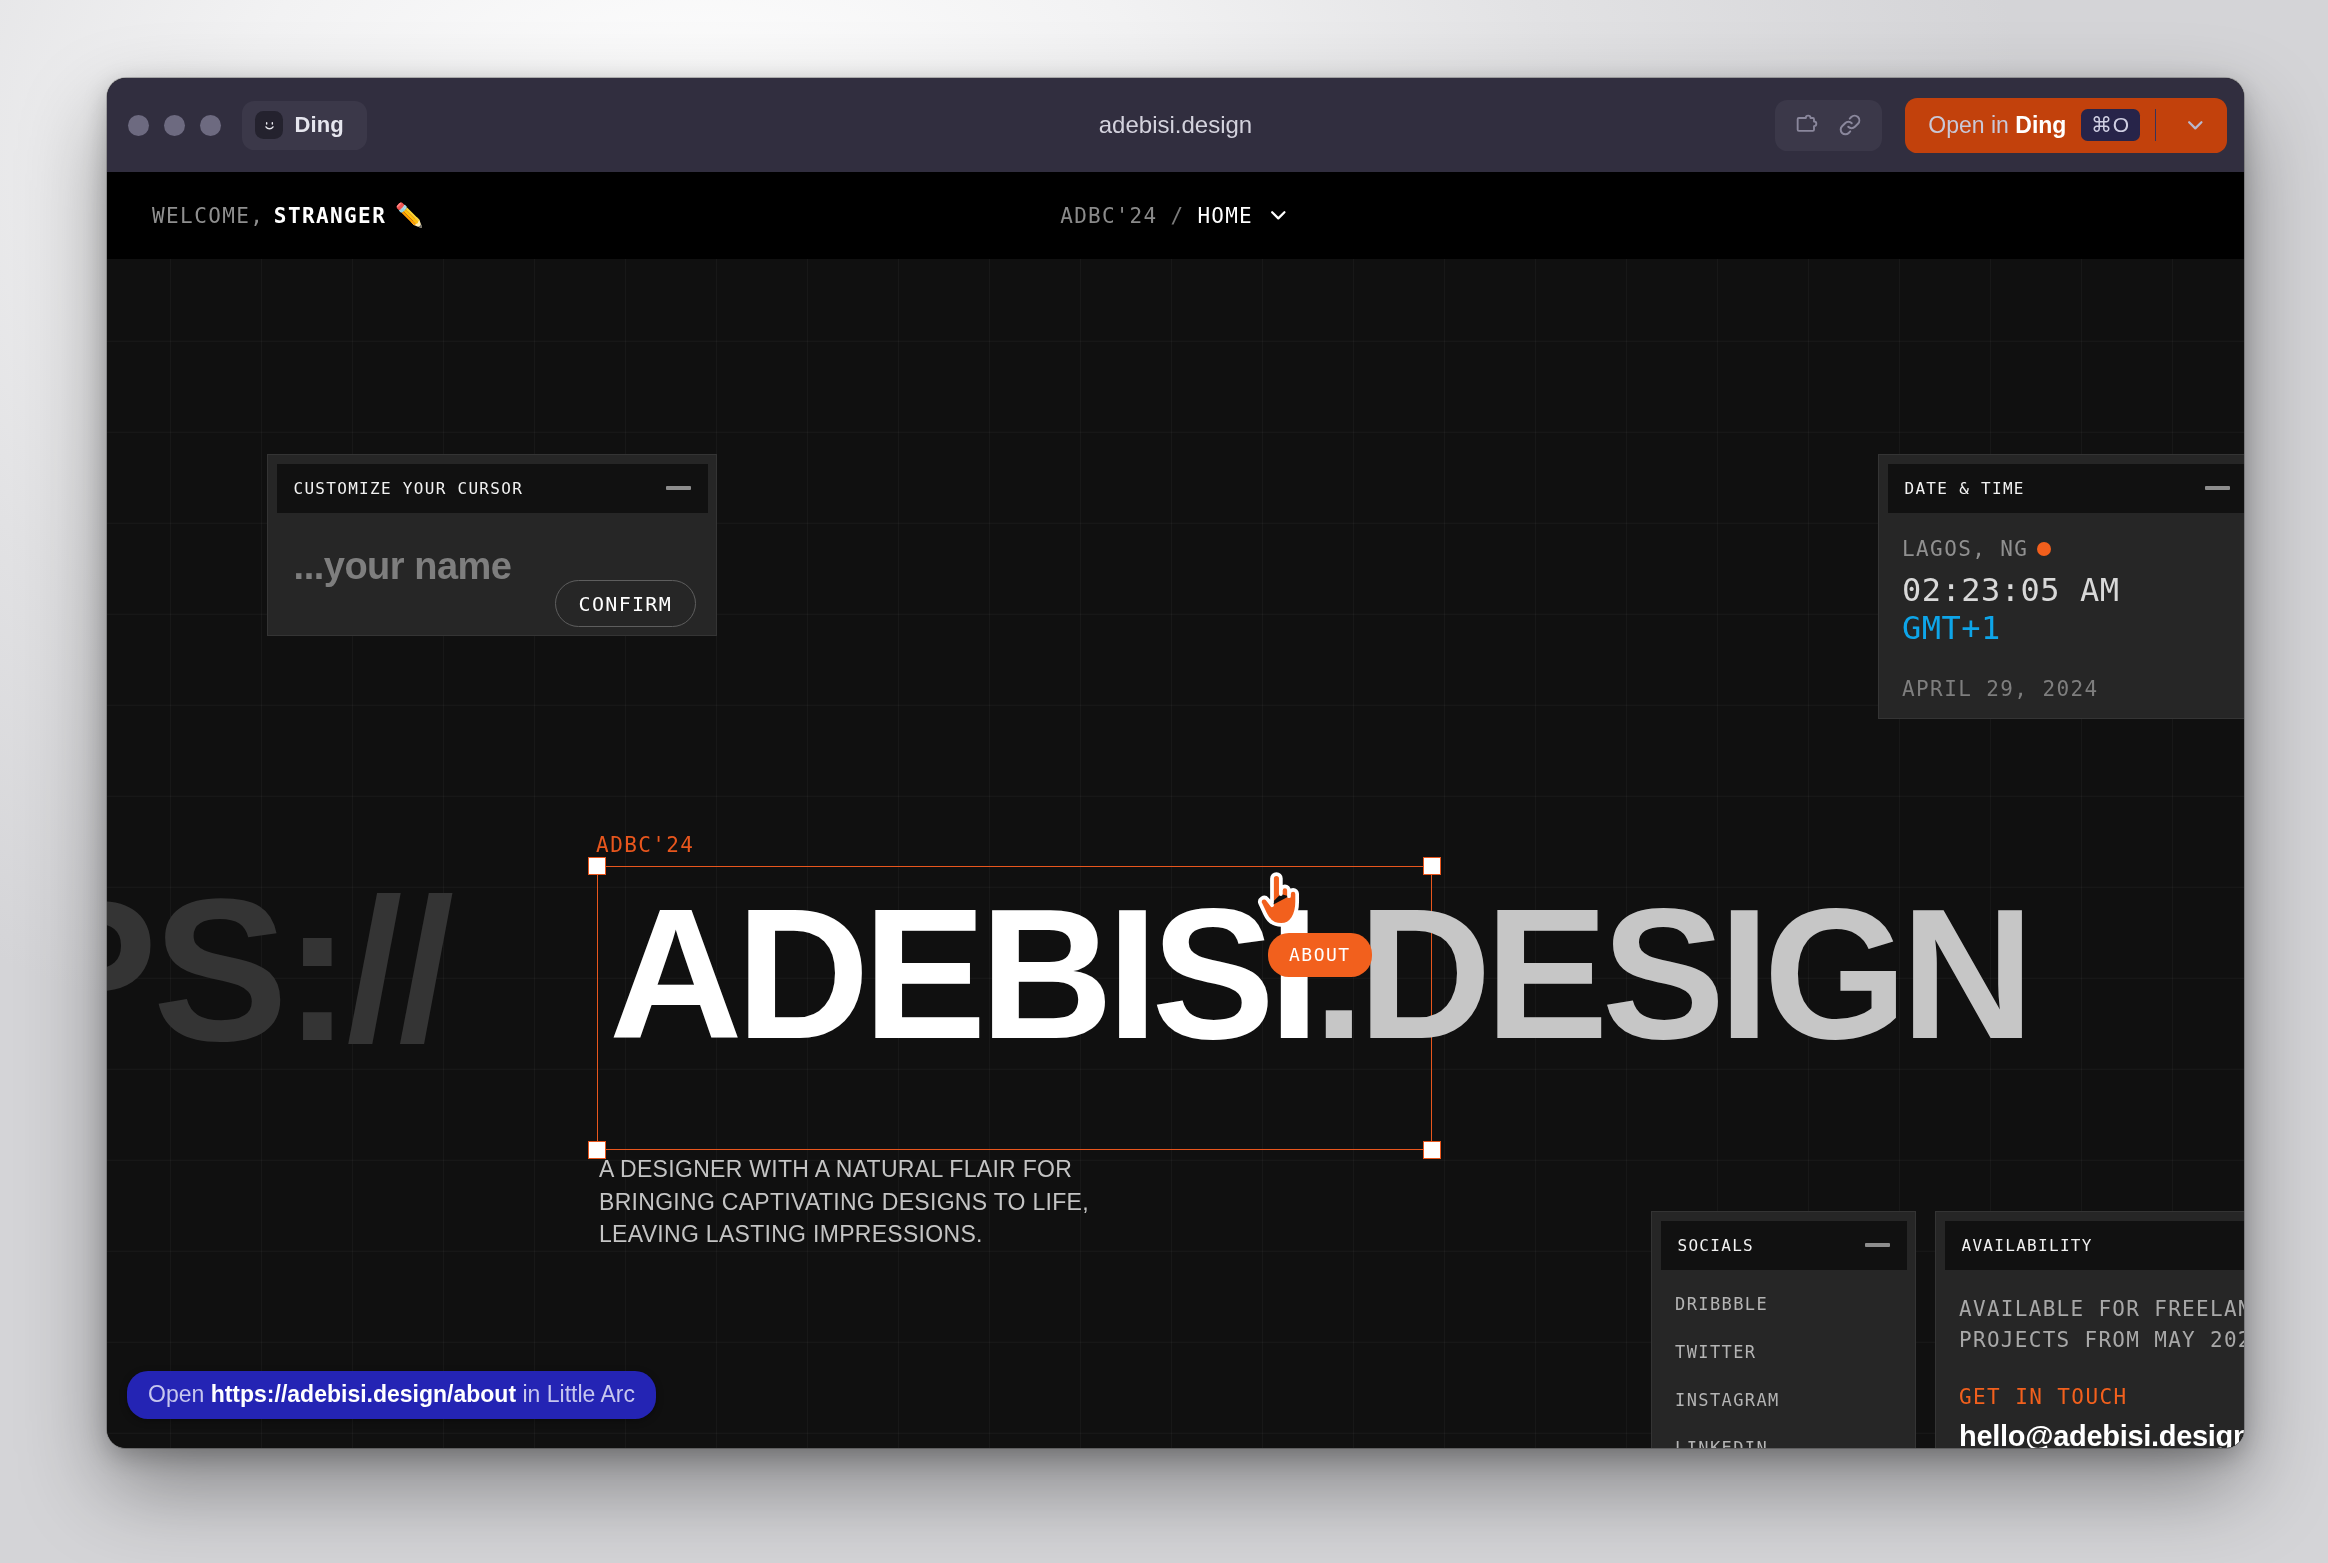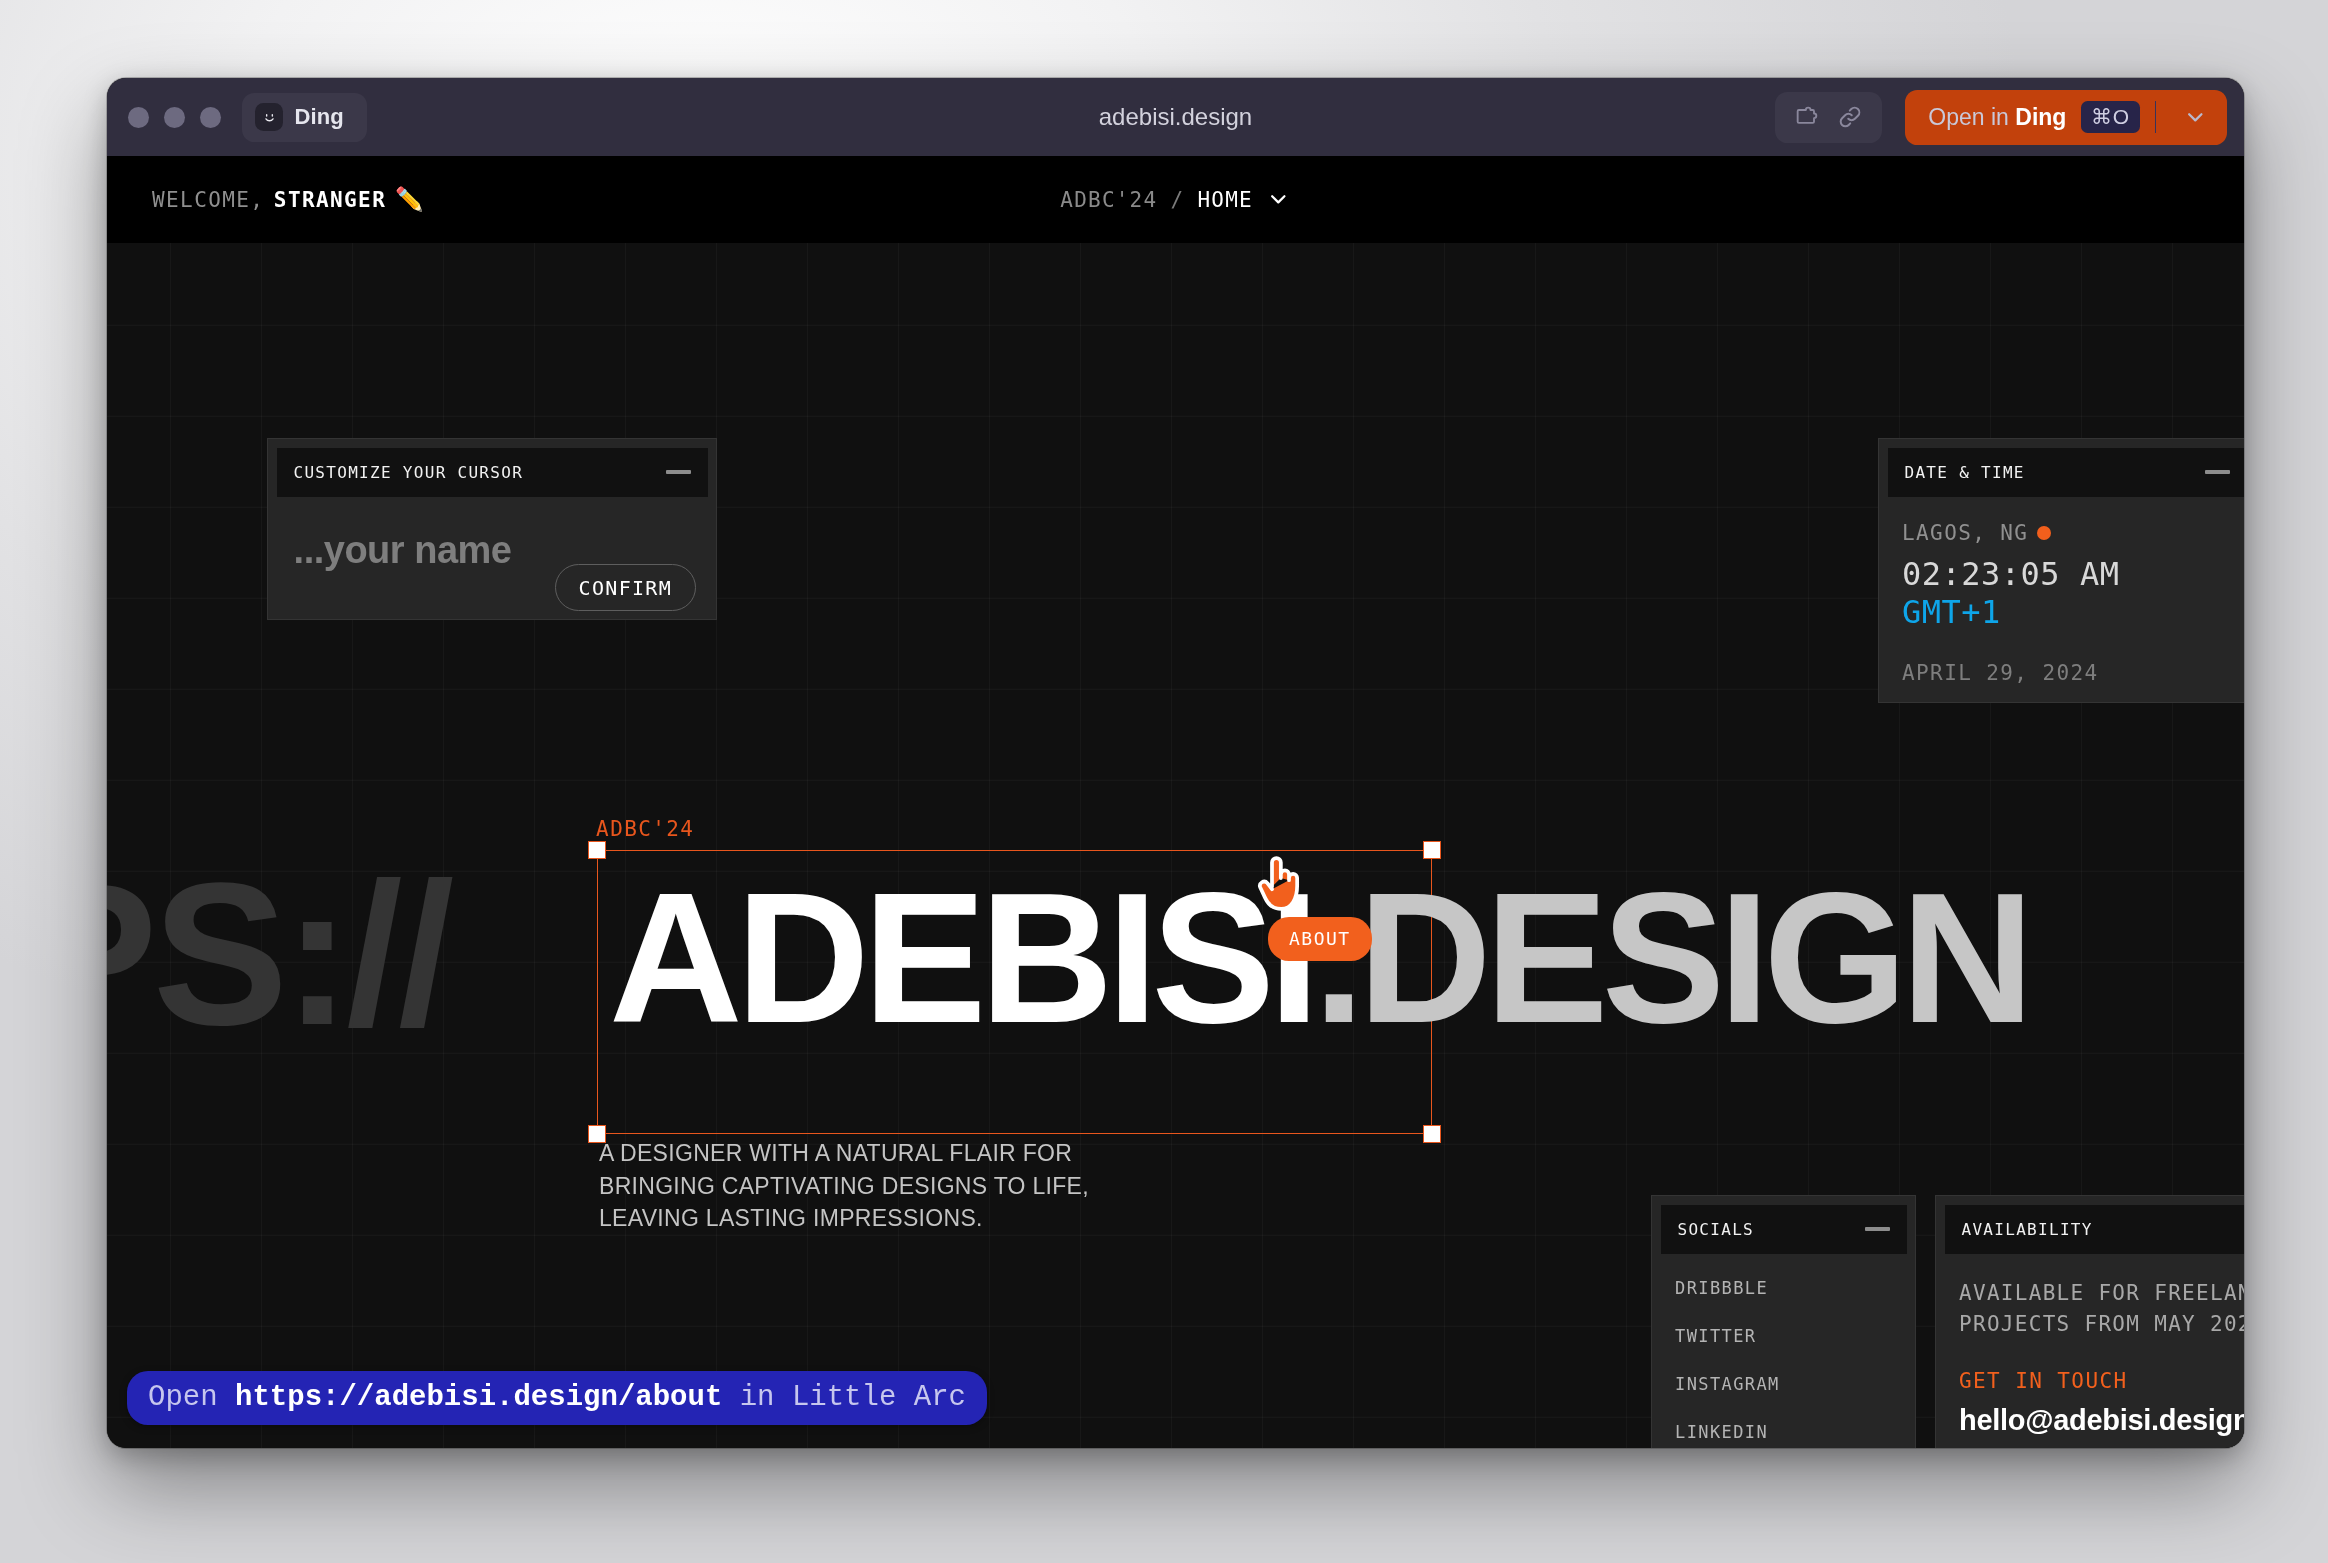--- a/index.html
+++ b/index.html
@@ -30,21 +30,21 @@
     background: #0f0f0f;
     box-shadow:
       0 38px 85px rgba(0,0,0,0.38),
       0 7.6px 24.6px rgba(0,0,0,0.22),
       0 0 0 0.9px rgba(0,0,0,0.22);
   }
 
   
   .titlebar {
     position: relative;
-    height: 78px;
+    height: 94px;
     background: #312e3f;
     display: flex;
     align-items: center;
     padding: 0 17px 0 21px;
   }
 
   .traffic {
     display: flex;
     gap: 15px;
     align-items: center;
@@ -420,26 +420,25 @@
   }
 
   
   .link-tooltip {
     position: absolute;
     left: 127px;
     top: 1371px;
     background: #2424b4;
     border-radius: 21px;
     padding: 10.4px 21px;
-    font-size: 29px;
+    font-size: 23px;
     color: #c6c6ee;
     white-space: nowrap;
     z-index: 20;
     box-shadow: 0 1.9px 7.6px rgba(0,0,0,.35);
-    font-family: Liberation Mono, monospace;
   }
   .link-tooltip b { color: #ffffff; font-weight: 700; }
 </style>
 </head>
 <body>
 
 <div class="window">
 
   <div class="titlebar">
 

